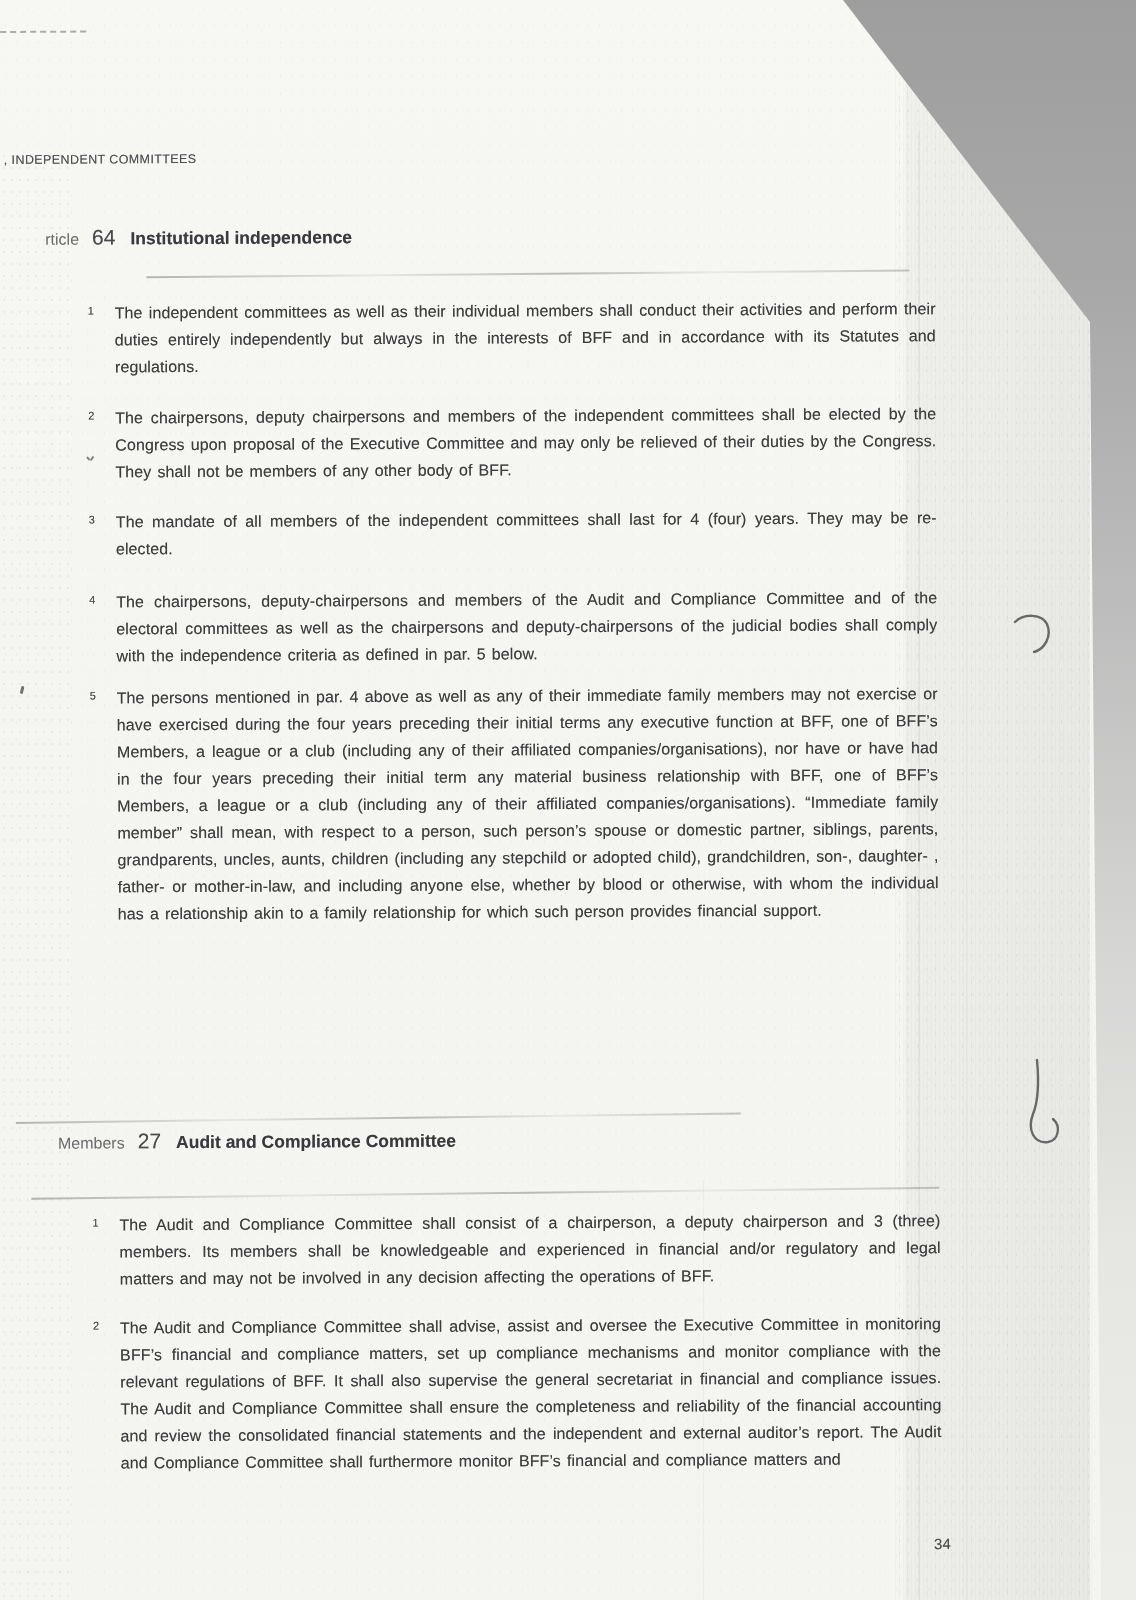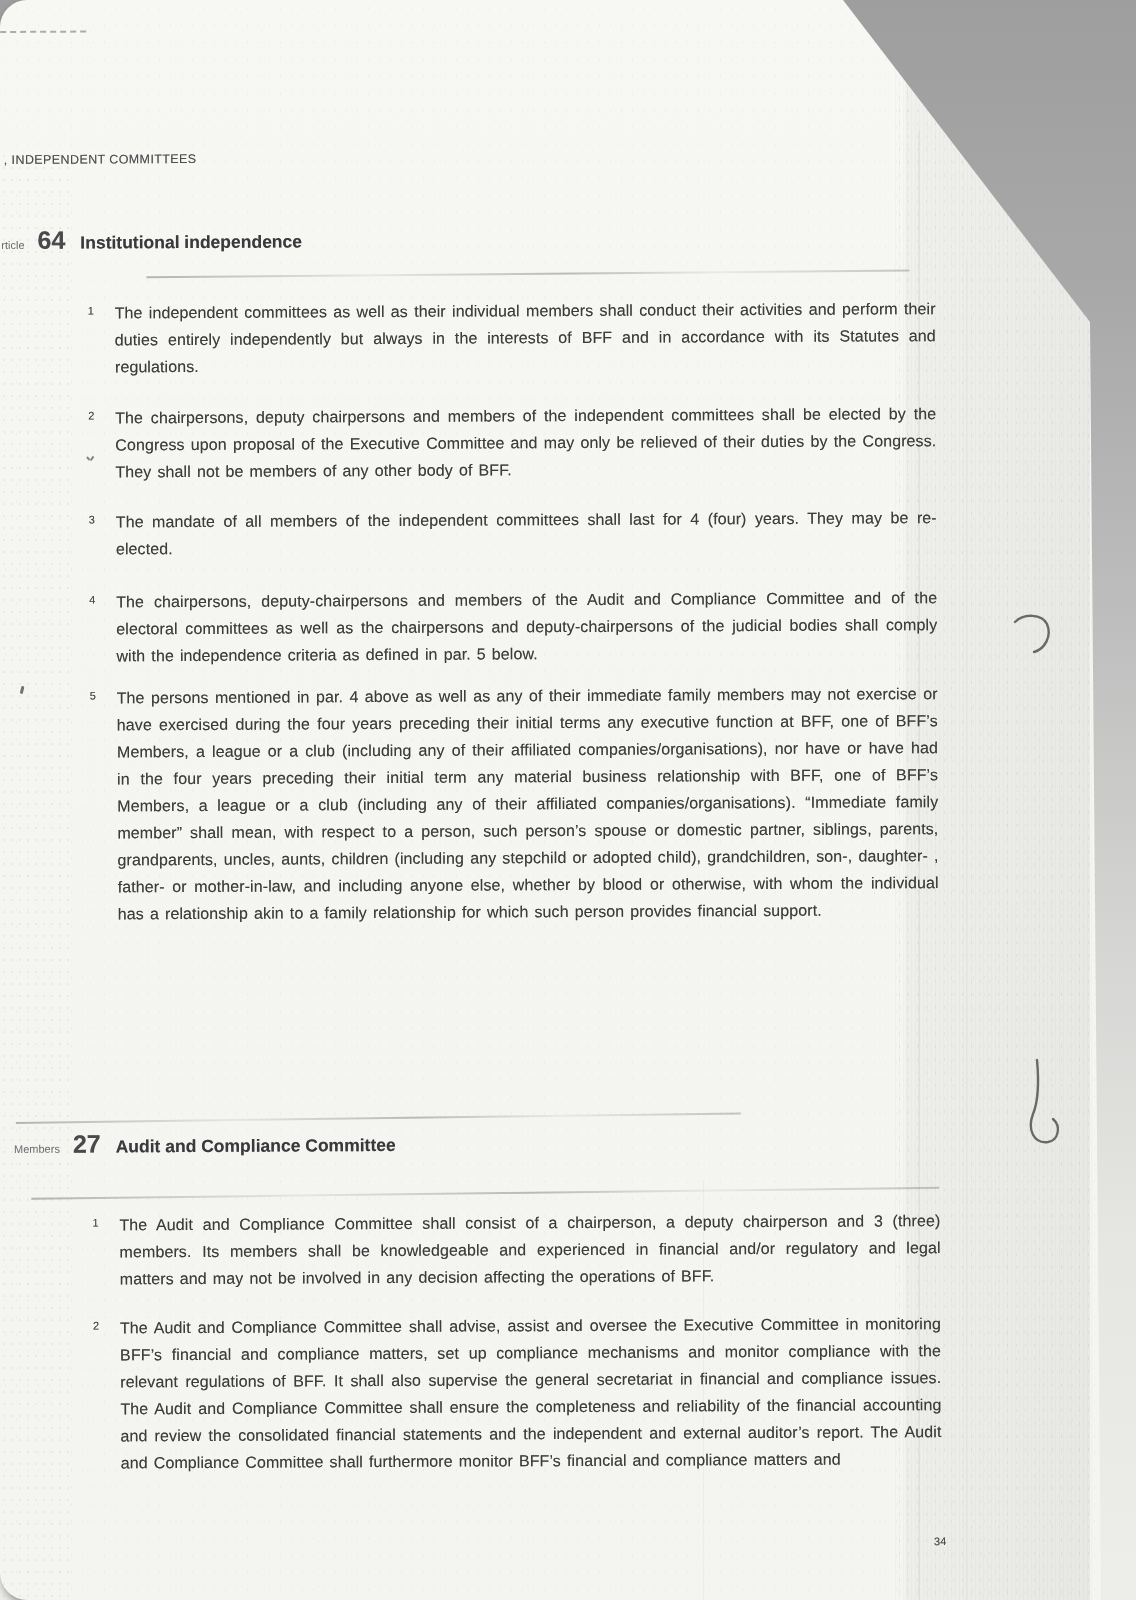--- a/index.html
+++ b/index.html
@@ -7,21 +7,20 @@
     width:1136px;height:1600px;position:relative;overflow:hidden;
     font-family:"Liberation Sans", sans-serif;
     background:linear-gradient(180deg,#9e9e9e 0%,#a8a8a8 18%,#bdbdbd 38%,#d4d4d2 58%,#e6e6e3 78%,#ededea 100%);
   }
   
   .paper{
     position:absolute;inset:0;
     clip-path:polygon(0 0, 843px 0, 1090px 322px, 1101px 1600px, 0 1600px);
     background:linear-gradient(180deg,#f7f7f4 0%,#f5f5f2 40%,#f4f4f1 100%);
     filter:drop-shadow(3px 4px 5px rgba(40,40,40,0.55));
-    border-radius:27px;
   }
   .noise{position:absolute;pointer-events:none;}
   .noise-all{
     inset:0;
     background-image:radial-gradient(rgba(0,0,0,0.05) 0.7px, transparent 0.9px),
                      radial-gradient(rgba(0,0,0,0.04) 0.6px, transparent 0.8px);
     background-size:11px 17px,19px 9px;
     background-position:0 0,5px 7px;
     opacity:.55;
   }
@@ -49,22 +48,22 @@
 
   .txt{color:#3c3c3c;text-shadow:0 0 0.5px rgba(70,70,70,0.55);}
 
   .artifact-dash{position:absolute;top:31px;left:0;width:86px;height:0;
     border-top:2px dashed rgba(110,110,110,0.55);}
 
   .doc-header{position:absolute;top:153px;left:3px;font-size:12.5px;letter-spacing:0.4px;
     color:#4e4e50;text-shadow:0 0 0.5px rgba(80,80,80,0.5);}
 
   .article-head{position:absolute;display:flex;align-items:baseline;}
-  .article-head .a-label{font-size:11px;color:#6a6a6c;margin-right:13px;}
-  .article-head .a-num{font-size:25px;font-weight:700;color:#4a4a4c;margin-right:15px;
+  .article-head .a-label{font-size:16px;color:#6a6a6c;margin-right:13px;margin-left:44px;}
+  .article-head .a-num{font-size:21px;font-weight:400;color:#4a4a4c;margin-right:15px;
     text-shadow:0 0 0.6px rgba(70,70,70,0.5);}
   .article-head .a-title{font-size:17.5px;font-weight:700;color:#3a3a3c;
     text-shadow:0 0 0.6px rgba(70,70,70,0.5);}
   .a64-head{top:226px;left:0;}
   .a65-head{top:1130px;left:8px;}
 
   .rule{position:absolute;height:2px;transform-origin:left center;
     background:linear-gradient(90deg,rgba(100,100,100,0.45),rgba(120,120,120,0.12) 30%,
       rgba(95,95,95,0.4) 55%,rgba(130,130,130,0.1) 75%,rgba(100,100,100,0.35));}
   .rule-a64{top:277px;left:145px;width:763px;transform:rotate(-0.2deg);}
@@ -75,21 +74,21 @@
   .a64-body{top:300px;left:86px;}
   .a65-body{top:1212px;left:86px;}
   .para{display:flex;}
   .p-num{flex:0 0 27px;font-size:11px;color:#474747;padding-top:5px;
     text-shadow:0 0 0.4px rgba(70,70,70,0.5);}
   .p-text{flex:1;font-size:16px;line-height:27px;text-align:justify;
     word-spacing:1.5px;letter-spacing:0.1px;}
   .mb1{margin-bottom:24px;}.mb2{margin-bottom:23px;}.mb3{margin-bottom:26px;}
   .mb4{margin-bottom:15px;}.mb5{margin-bottom:22px;}
 
-  .page-number{position:absolute;top:1540px;left:926px;font-size:11px;color:#4c4c4c;
+  .page-number{position:absolute;top:1540px;left:926px;font-size:15px;color:#4c4c4c;
     text-shadow:0 0 0.4px rgba(70,70,70,0.5);}
 
   
   .ring{position:absolute;opacity:0.8;}
   .ring-1{top:612px;left:1012px;}
   .ring-2{top:1058px;left:1022px;}
 
   
   .pencil-v{position:absolute;top:456px;left:84px;width:8px;height:7px;opacity:0.65;}
   .pencil-v::before{content:"";position:absolute;left:0;top:2px;width:4px;height:1.6px;

